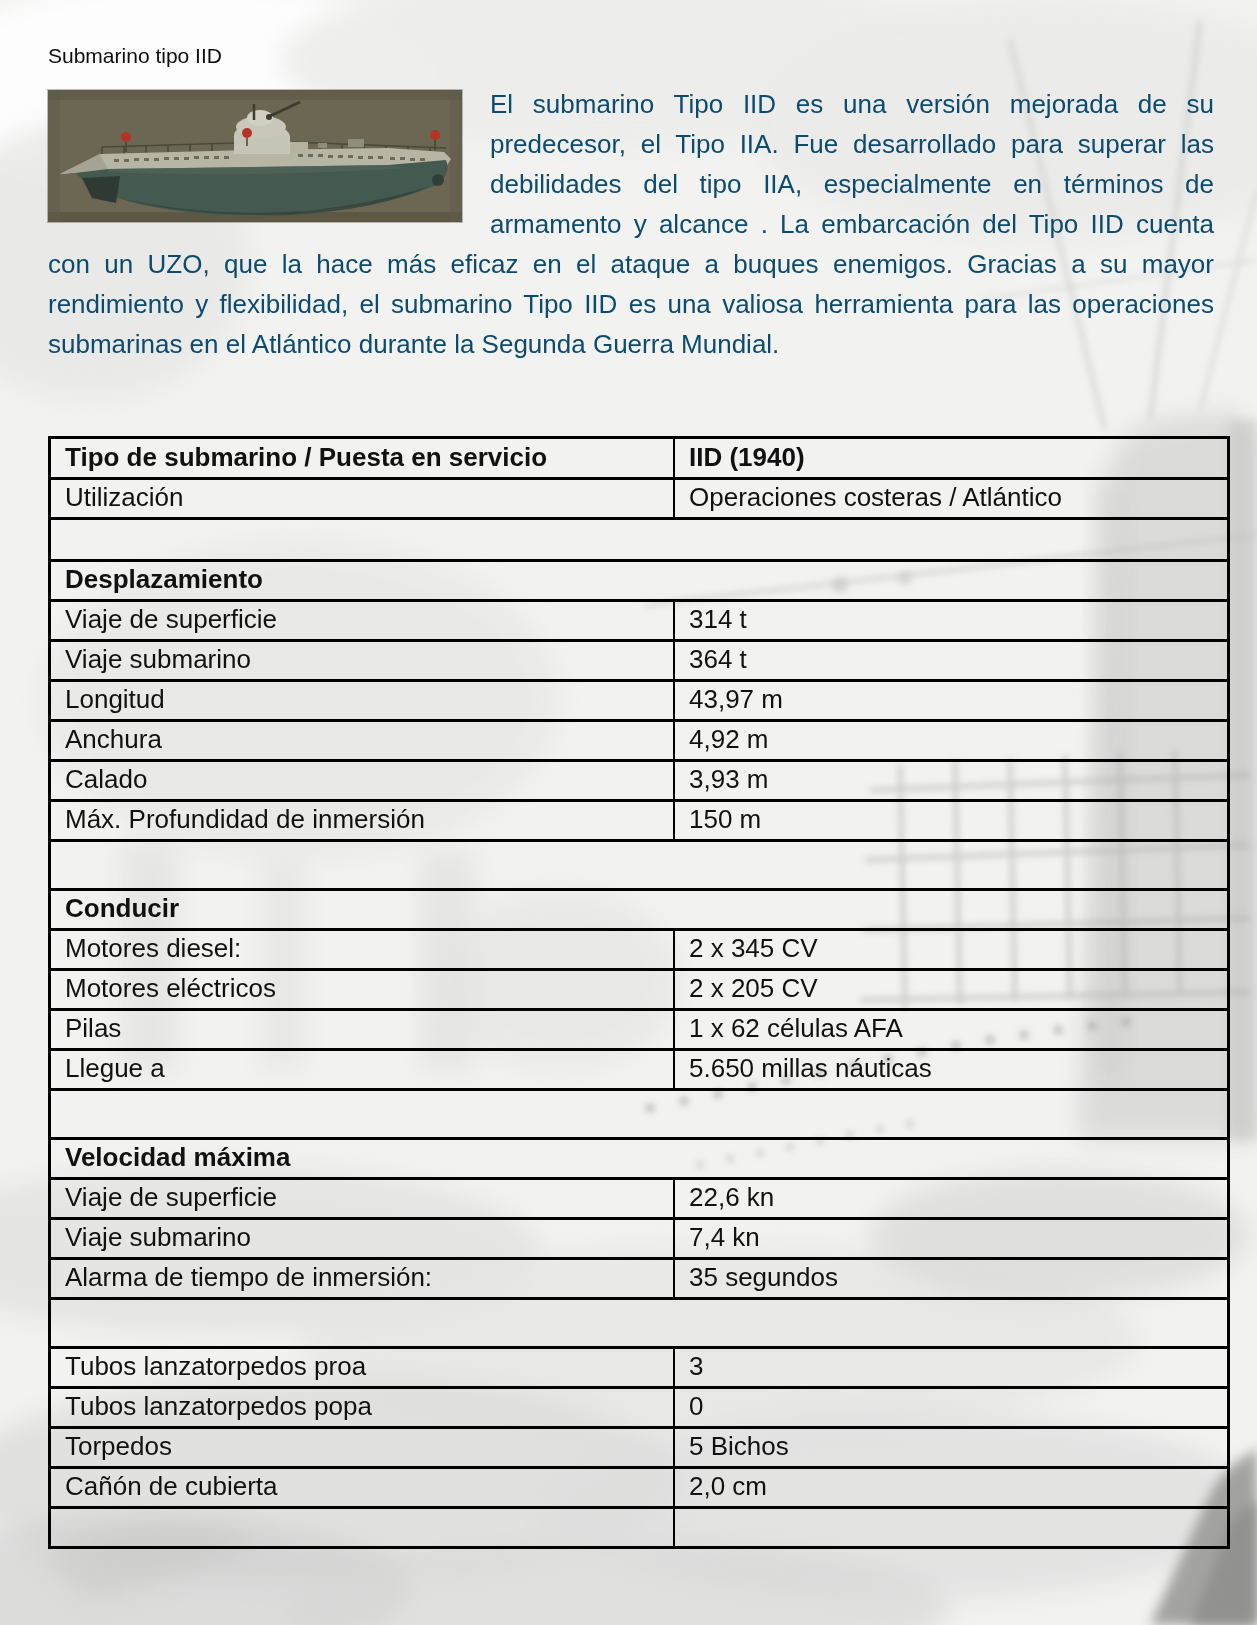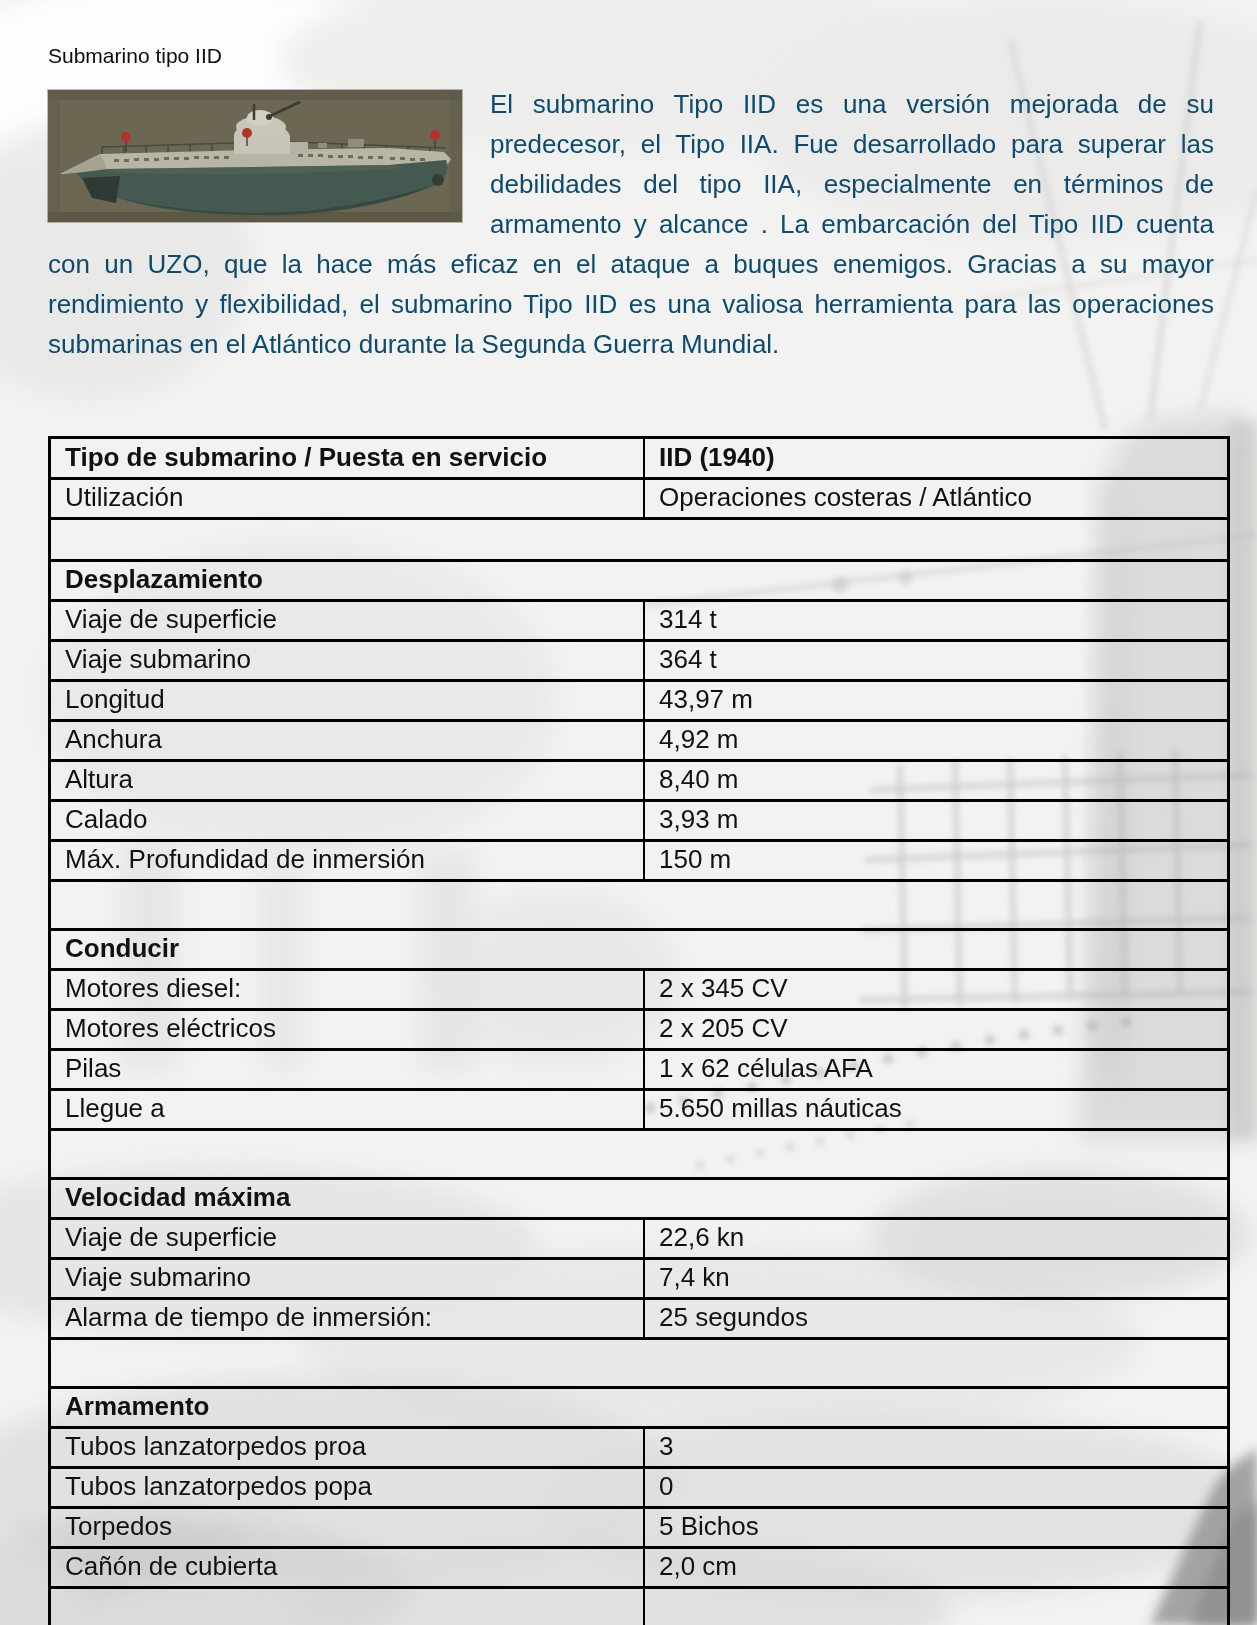--- a/index.html
+++ b/index.html
@@ -22,21 +22,21 @@
     box-shadow:0 0 0 1px rgba(0,0,0,0.25);
   }
   .subphoto svg{display:block;}
   .spec-table{
     border-collapse:collapse;margin-top:72px;width:1182px;
     font-size:26px;table-layout:fixed;
     border:3px solid #000;background:transparent;
   }
   .spec-table td{
     border-bottom:3px solid #000;
-    padding:1px 0 3px 14px;vertical-align:middle;
+    padding:1px 30px 3px 14px;vertical-align:middle;
     overflow:hidden;white-space:nowrap;
   }
   .spec-table tr.r td{height:33px;}
   .spec-table tr.hdr td{height:34px;font-weight:700;}
   .spec-table tr.sec td{height:33px;font-weight:700;}
   .spec-table tr.sp1 td{height:35px;}
   .spec-table tr.sp td{height:42px;}
   .spec-table tr.spd td{height:33px;}
   .spec-table td.lab{width:578px;}
   .spec-table tr.div td.lab{border-right:2px solid #000;}
@@ -252,24 +252,20 @@
       </tr>
       <tr class="r div">
         <td class="lab">Longitud</td>
         <td>43,97 m</td>
       </tr>
       <tr class="r div">
         <td class="lab">Anchura</td>
         <td>4,92 m</td>
       </tr>
       <tr class="r div">
-        <td class="lab">Altura</td>
-        <td>8,40 m</td>
-      </tr>
-      <tr class="r div">
         <td class="lab">Calado</td>
         <td>3,93 m</td>
       </tr>
       <tr class="r div">
         <td class="lab">Máx. Profundidad de inmersión</td>
         <td>150 m</td>
       </tr>
       <tr class="sp">
           <td colspan="2"></td>
         </tr>
@@ -301,28 +297,25 @@
       <tr class="r div">
         <td class="lab">Viaje de superficie</td>
         <td>22,6 kn</td>
       </tr>
       <tr class="r div">
         <td class="lab">Viaje submarino</td>
         <td>7,4 kn</td>
       </tr>
       <tr class="r div">
         <td class="lab">Alarma de tiempo de inmersión:</td>
-        <td>25 segundos</td>
+        <td>35 segundos</td>
       </tr>
       <tr class="sp">
           <td colspan="2"></td>
         </tr>
-      <tr class="sec">
-        <td colspan="2">Armamento</td>
-      </tr>
       <tr class="r div">
         <td class="lab">Tubos lanzatorpedos proa</td>
         <td>3</td>
       </tr>
       <tr class="r div">
         <td class="lab">Tubos lanzatorpedos popa</td>
         <td>0</td>
       </tr>
       <tr class="r div">
         <td class="lab">Torpedos</td>

